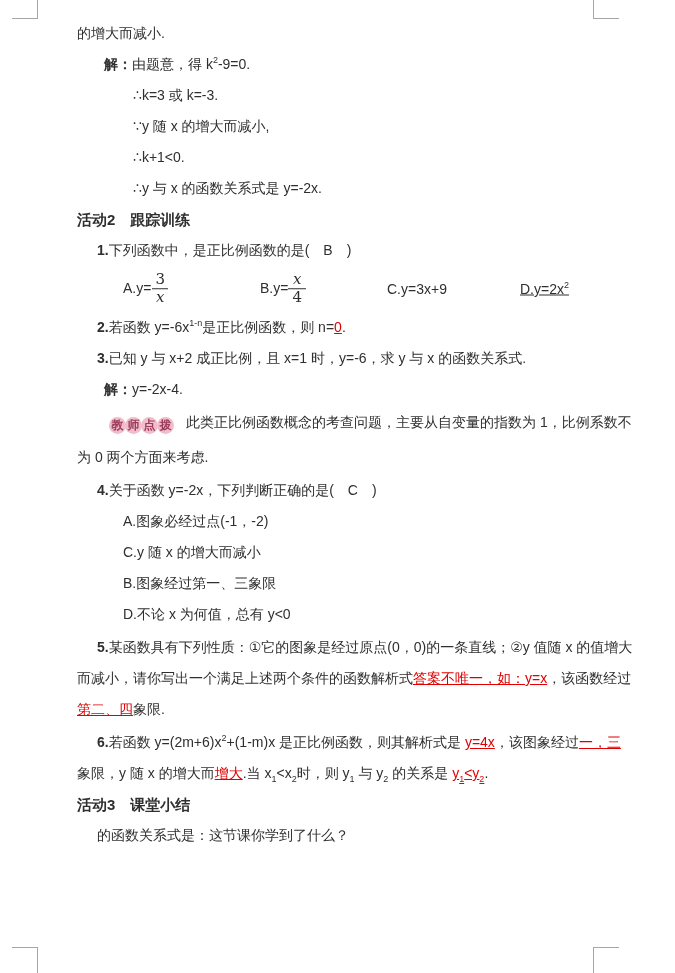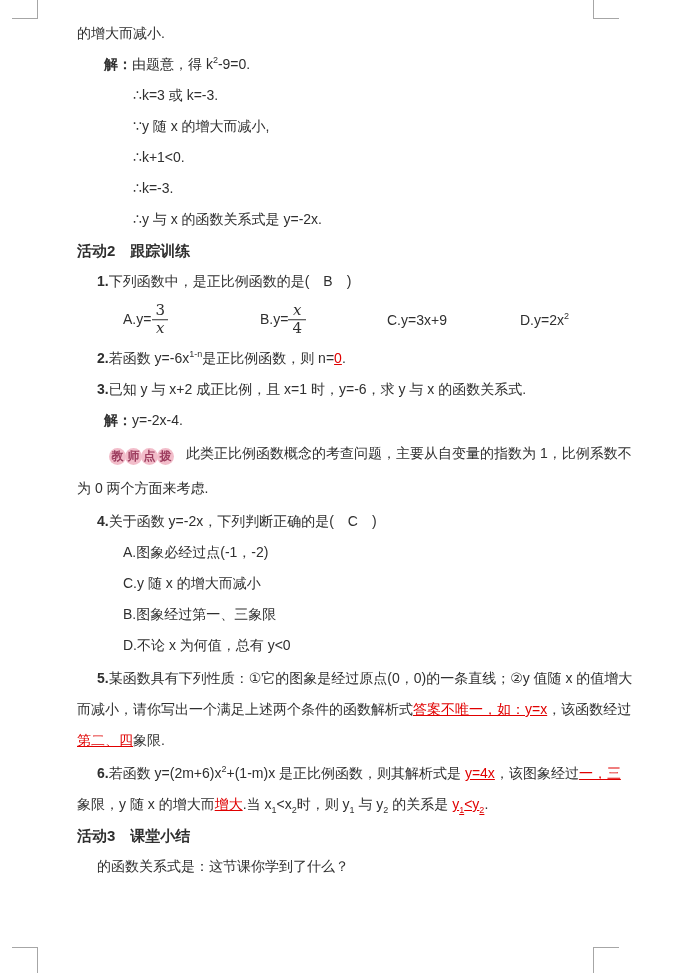--- a/index.html
+++ b/index.html
@@ -53,21 +53,21 @@
     font-size:12px;font-weight:bold;text-align:center;
     vertical-align:-2px;
   }
 
   
   .options-row{position:relative;height:46px;}
   .opt{position:absolute;top:50%;transform:translateY(-50%);white-space:nowrap;}
   .opt-0{left:46px;}
   .opt-1{left:183px;text-align:center;}
   .opt-2{left:310px;}
-  .opt-3{left:443px;}
+  .opt-3{left:443px;text-decoration:underline;}
   .frac{
     display:inline-flex;flex-direction:column;align-items:center;
     vertical-align:middle;line-height:1.15;
     font-family:"DejaVu Serif","Liberation Serif",serif;font-size:15px;
   }
   .frac .num{padding:0 4px;}
   .frac .den{padding:0 4px;border-top:1px solid var(--text);}
   .frac .it{font-style:italic;}
 
   .mt8{margin-top:2px;}
@@ -79,21 +79,20 @@
 <div class="mark tr"></div>
 <div class="mark bl"></div>
 <div class="mark br"></div>
 
 <div class="content" id="doc">
     <div class="par "><span>的增大而减小.</span></div>
     <div class="par i-jie"><span class="b">解：</span><span>由题意，得 k</span><span class="sup">2</span><span>-9=0.</span></div>
     <div class="par i-proof"><span>∴k=3 或 k=-3.</span></div>
     <div class="par i-proof"><span>∵y 随 x 的增大而减小,</span></div>
     <div class="par i-proof"><span>∴k+1&lt;0.</span></div>
-    <div class="par i-proof"><span>∴k=-3.</span></div>
     <div class="par i-proof"><span>∴y 与 x 的函数关系式是 y=-2x.</span></div>
     <div class="par heading"><span class="b">活动2　跟踪训练</span></div>
     <div class="par i-num"><span class="b">1.</span><span>下列函数中，是正比例函数的是(　B　)</span></div>
     <div class="par options-row">
       <span class="opt opt-0"><span>A.y=</span><span class="frac">
           <span class="num">3</span>
           <span class="den it">x</span>
         </span></span>
       <span class="opt opt-1"><span>B.y=</span><span class="frac">
           <span class="num it">x</span>

